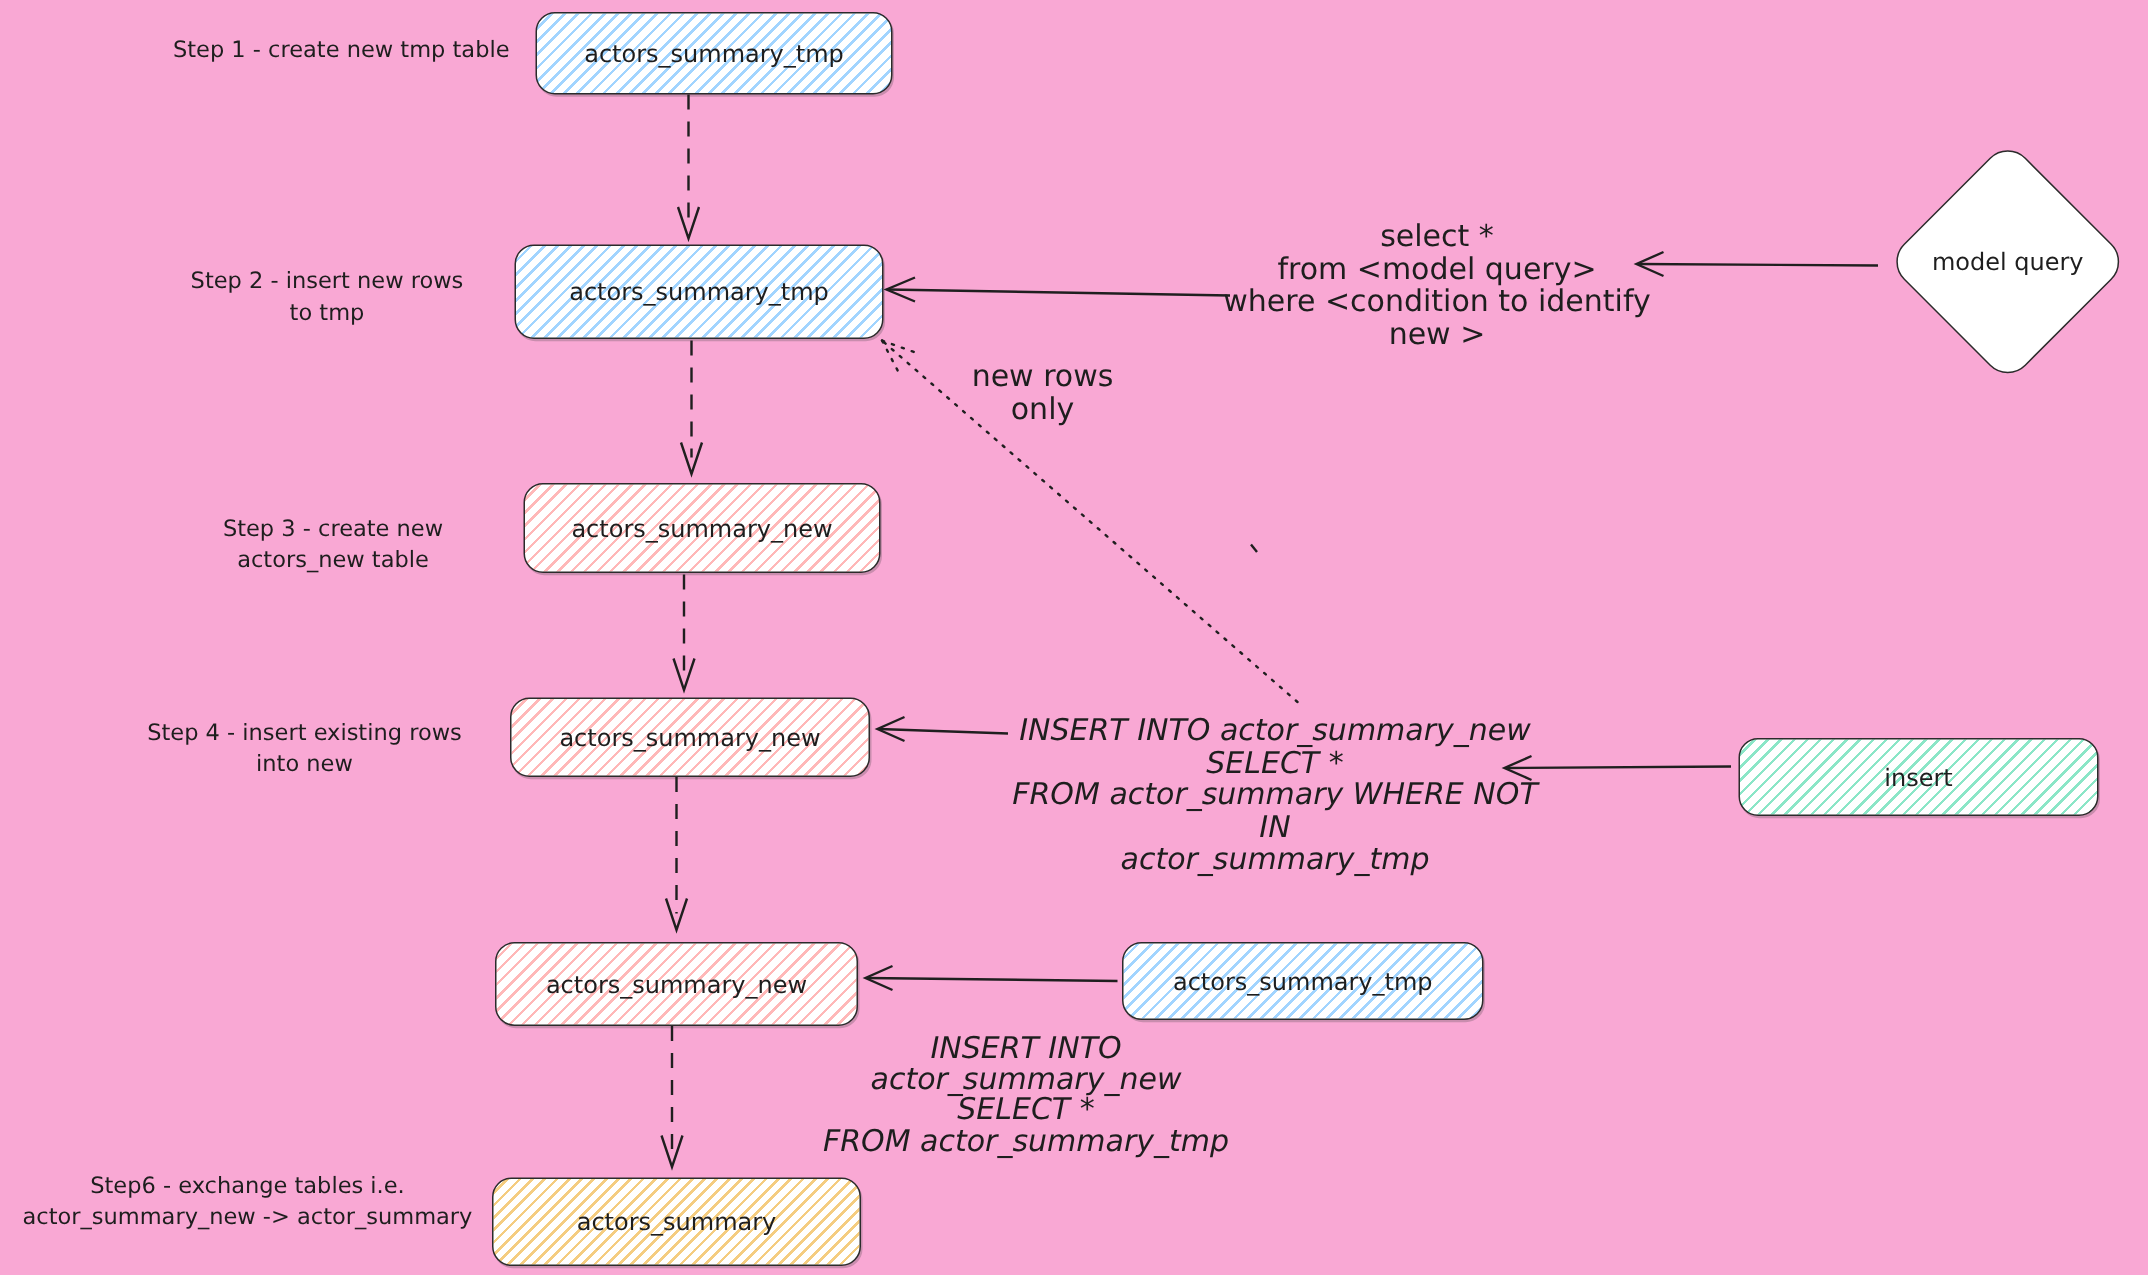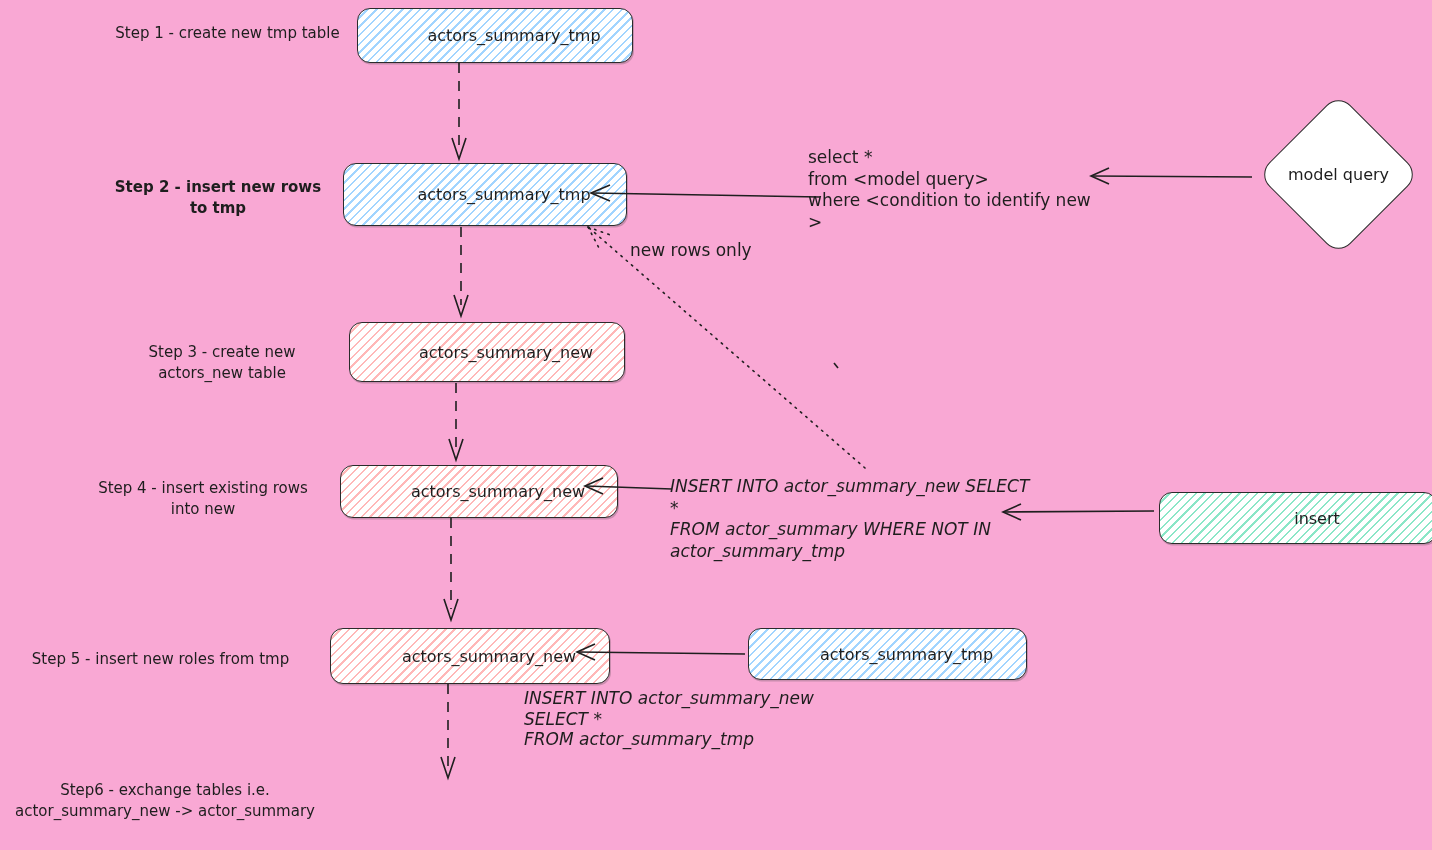--- a/index.html
+++ b/index.html
@@ -21,38 +21,38 @@
   }
   .node{
     position:absolute;
     border:1.7px solid #2b2b2b;
     border-radius:13px;
     display:flex;align-items:center;justify-content:center;
     font-size:16px;
     color:#1e1e1e;
     box-shadow:1px 1.5px 0 rgba(60,60,60,0.25);
     background-color:#ffffff;
-    padding-left:38px;
   }
   .hatch-blue{
     background-image:repeating-linear-gradient(135deg, rgba(145,205,255,0.85) 0px, rgba(145,205,255,0.85) 1.8px, rgba(255,255,255,0) 1.8px, rgba(255,255,255,0) 6.2px);
   }
   .hatch-red{
     background-image:repeating-linear-gradient(135deg, rgba(255,160,160,0.75) 0px, rgba(255,160,160,0.75) 1.6px, rgba(255,255,255,0) 1.6px, rgba(255,255,255,0) 6.2px);
   }
   .hatch-green{
     background-image:repeating-linear-gradient(135deg, rgba(110,224,185,0.8) 0px, rgba(110,224,185,0.8) 1.6px, rgba(255,255,255,0) 1.6px, rgba(255,255,255,0) 6.2px);
   }
   .hatch-yellow{
     background-image:repeating-linear-gradient(135deg, rgba(243,196,106,0.85) 0px, rgba(243,196,106,0.85) 1.8px, rgba(255,255,255,0) 1.8px, rgba(255,255,255,0) 5.8px);
   }
   .sql{
     position:absolute;
+    text-align:center;
     white-space:pre-line;
-    font-size:17px;
+    font-size:20px;
     line-height:21.5px;
     color:#1e1e1e;
   }
   .sql-upper{ font-style:italic; }
   .diamond{
     position:absolute;
     left:1281px; top:117px;
     width:113px; height:113px;
     transform:rotate(45deg);
     border:1.7px solid #2b2b2b;
@@ -70,35 +70,35 @@
   .arrow{stroke:#1f1f1f;fill:none;stroke-width:1.6;}
   .arrow-dashed{stroke-dasharray:10 8;}
   .arrow-dotted{stroke-dasharray:1.5 5.5;stroke-linecap:round;}
 </style>
 </head>
 <body>
 
 <div id="canvas">
 
   <div class="lbl" style="left:95px;top:23px;width:265px;">Step 1 - create new tmp table</div>
-  <div class="lbl" style="left:100px;top:177px;width:236px;font-weight:bold;">Step 2 - insert new rows
+  <div class="lbl" style="left:100px;top:177px;width:236px;">Step 2 - insert new rows
 to tmp</div>
   <div class="lbl" style="left:103px;top:342px;width:238px;">Step 3 - create new
 actors_new table</div>
   <div class="lbl" style="left:78px;top:478px;width:250px;">Step 4 - insert existing rows
 into new</div>
-  <div class="lbl" style="left:28px;top:649px;width:265px;">Step 5 - insert new roles from tmp</div>
   <div class="lbl" style="left:0px;top:780px;width:330px;">Step6 - exchange tables i.e.
 actor_summary_new -&gt; actor_summary</div>
 
   <div class="node hatch-blue" style="left:357px;top:8px;width:236px;height:53px;">actors_summary_tmp</div>
   <div class="node hatch-blue" style="left:343px;top:163px;width:244px;height:61px;">actors_summary_tmp</div>
   <div class="node hatch-red" style="left:349px;top:322px;width:236px;height:58px;">actors_summary_new</div>
   <div class="node hatch-red" style="left:340px;top:465px;width:238px;height:51px;">actors_summary_new</div>
   <div class="node hatch-red" style="left:330px;top:628px;width:240px;height:54px;">actors_summary_new</div>
+  <div class="node hatch-yellow" style="left:328px;top:785px;width:244px;height:57px;">actors_summary</div>
 
   <div class="diamond">
     <span class="diamond-text">model query</span>
   </div>
   <div class="node hatch-green" style="left:1159px;top:492px;width:238px;height:50px;">insert</div>
   <div class="node hatch-blue" style="left:748px;top:628px;width:239px;height:50px;">actors_summary_tmp</div>
 
   <div class="sql" style="left:808px;top:147px;width:300px;">select *
 from &lt;model query&gt;
 where &lt;condition to identify new &gt;</div>

